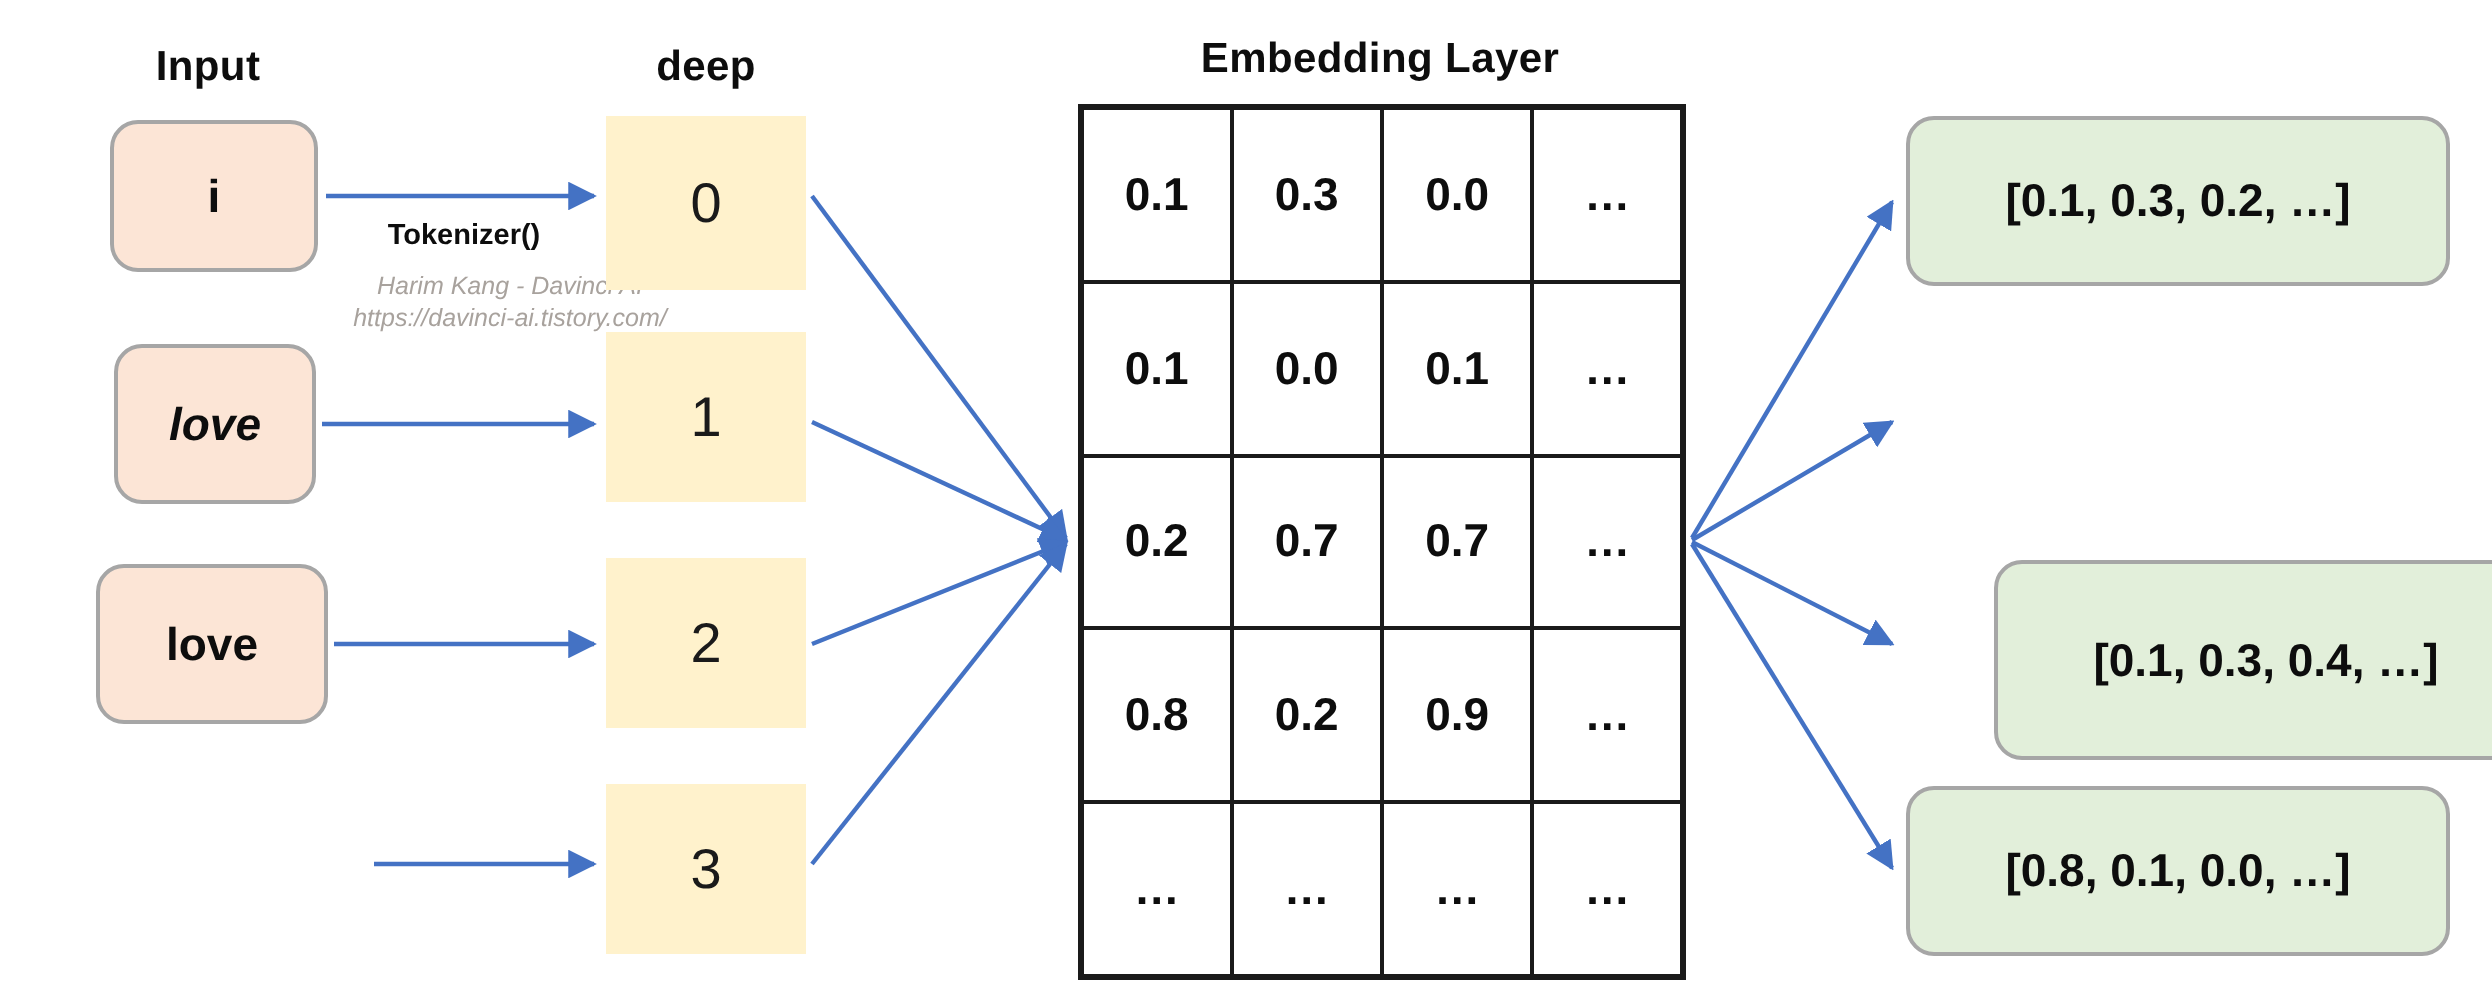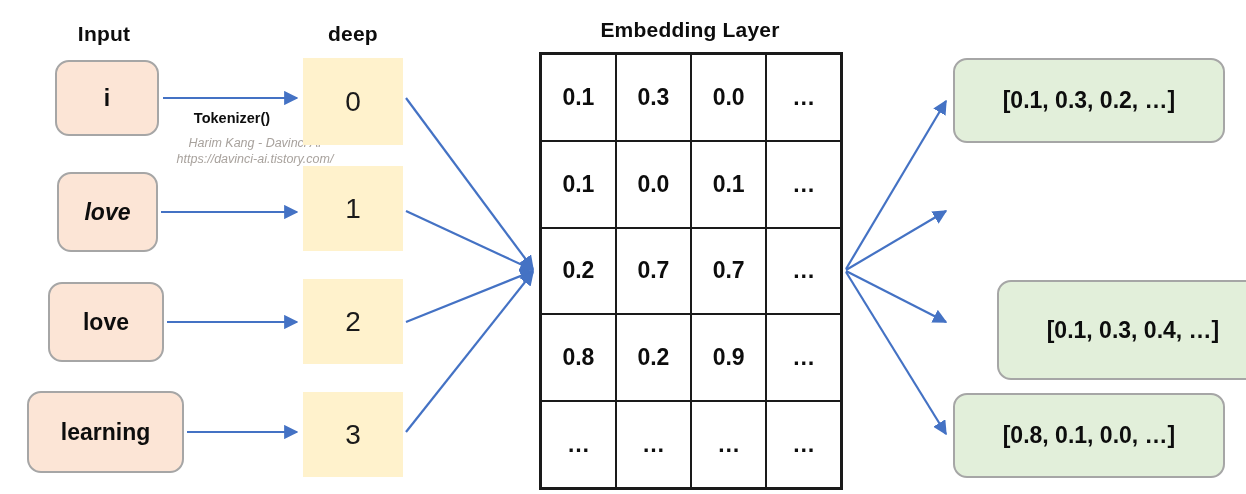--- a/index.html
+++ b/index.html
@@ -113,21 +113,20 @@
   <div class="abs tok-label" style="left:168px; top:66px; width:128px;">Tokenizer()</div>
 
   <div class="abs watermark" style="left:145px; top:135px; width:220px;">
     <div>Harim Kang - Davinci AI</div>
     <div>https://davinci-ai.tistory.com/</div>
   </div>
 
   <div class="abs wordbox" style="left:55px; top:60px;  width:104px; height:76px;">i</div>
   <div class="abs wordbox" style="left:57px; top:172px; width:101px; height:80px;font-style:italic;">love</div>
   <div class="abs wordbox" style="left:48px; top:282px; width:116px; height:80px;">love</div>
-  <div class="abs wordbox" style="left:27px; top:391px; width:157px; height:82px;">learning</div>
 
   <div class="abs idxbox" style="left:303px; top:58px;  width:100px; height:87px;">0</div>
   <div class="abs idxbox" style="left:303px; top:166px; width:100px; height:85px;">1</div>
   <div class="abs idxbox" style="left:303px; top:279px; width:100px; height:85px;">2</div>
   <div class="abs idxbox" style="left:303px; top:392px; width:100px; height:85px;">3</div>
 
   <table class="embtable" style="left:539px; top:52px;">
     <tbody>
       <tr>
         <td>0.1</td>

